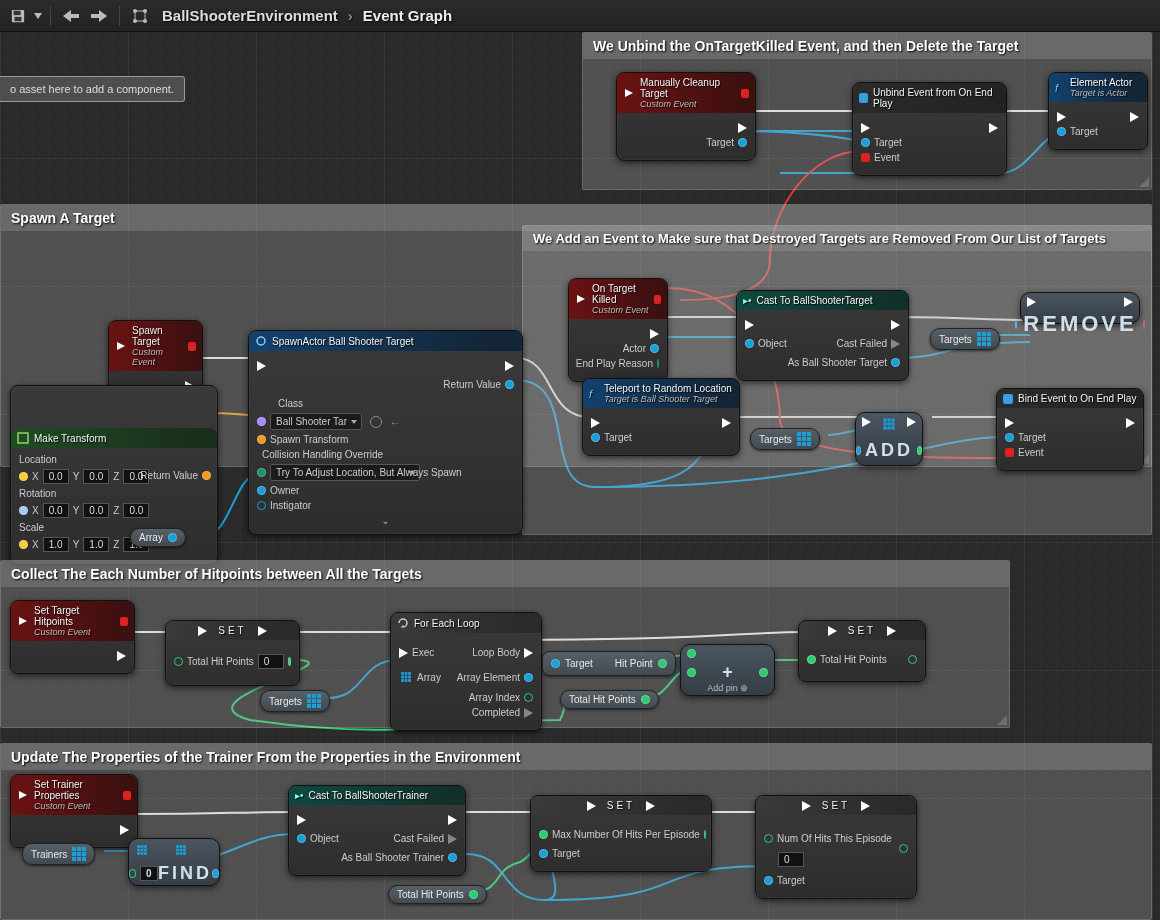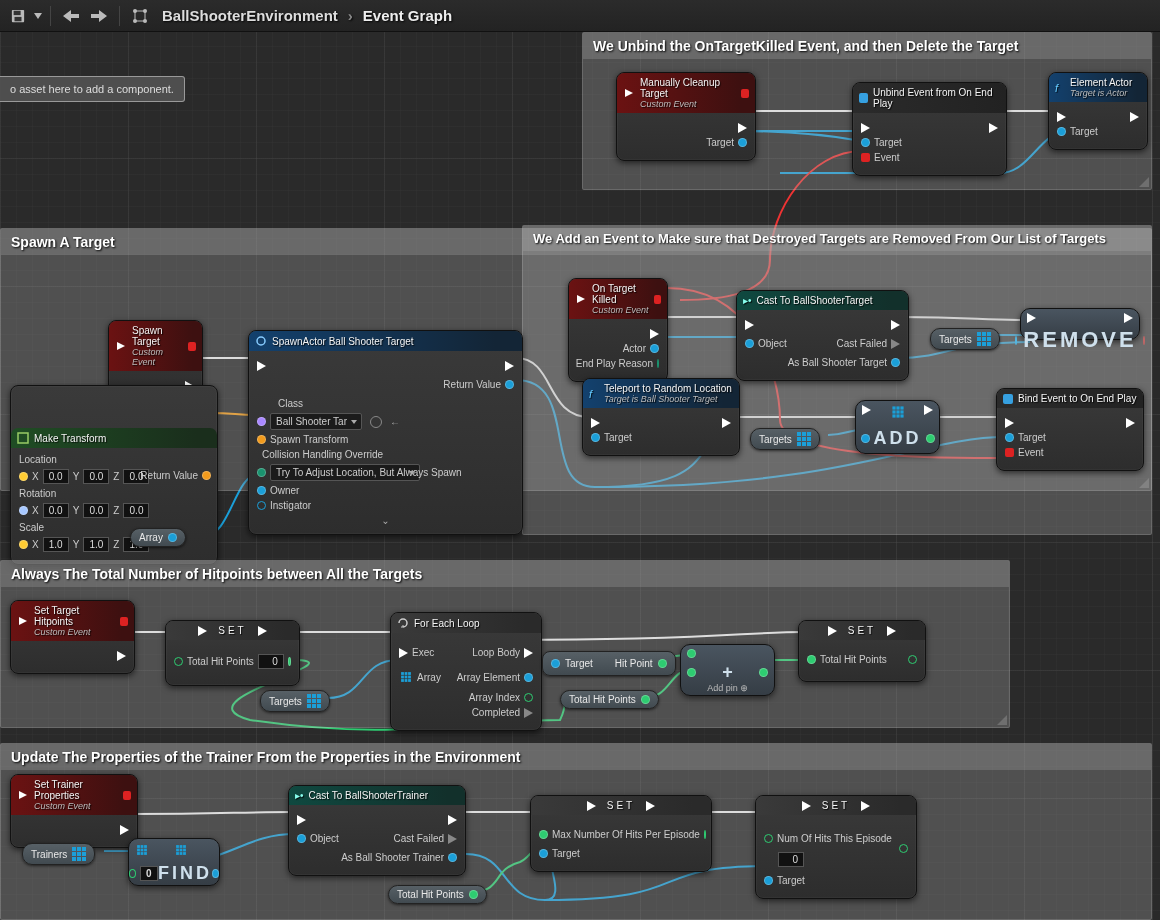--- a/index.html
+++ b/index.html
@@ -82,21 +82,21 @@
 .row.right { justify-content:flex-end; }
 .pin { width:9px; height:9px; border-radius:50%; border:1px solid rgba(255,255,255,.25); display:inline-block; }
 .pin.exec { width:0;height:0;border:none;border-left:9px solid #fff; border-top:5px solid transparent; border-bottom:5px solid transparent; border-radius:0; }
 .pin.obj { background:#1b9fd8; }
 .pin.struct { background:#f29b1d; }
 .pin.vec { background:#ffcc33; }
 .pin.byte { background:#1a936f; }
 .pin.int { background:#2ecc71; }
 .pin.bool { background:#a33; }
 .lbl { color:#ccc; }
-.valbox { background:#111; border:1px solid #555; border-radius:0; padding:1px 5px; color:#ddd; font-size:10px; min-width:26px; text-align:right; }
+.valbox { background:#111; border:1px solid #555; border-radius:0; padding:1px 5px; color:#ddd; font-size:10px; min-width:26px; text-align:left; }
 .sel { background:#1b1b1b; border:1px solid #555; border-radius:2px; padding:2px 14px 2px 5px; color:#ccc; font-size:10px; position:relative; }
 .sel::after{content:"";position:absolute;right:4px;top:50%;margin-top:-2px;border-left:3px solid transparent;border-right:3px solid transparent;border-top:4px solid #aaa;}
 .varpill {
   position:absolute;
   background:linear-gradient(#576066,#414a50);
   border:1px solid #222; border-radius:10px;
   padding:3px 8px 3px 8px; display:flex; align-items:center; gap:5px;
   color:#e8e8e8; font-size:10px;
   box-shadow:0 1px 3px rgba(0,0,0,.6);
 }
@@ -273,21 +273,21 @@
         <span class="pin exec"></span>
         <span class="pin exec"></span>
       </div>
     <div class="row">
         <span class="pin obj"></span>
         <span class="lbl">Target</span>
       </div>
   </div>
 </div>
 
-<div class="comment" style="left:0;top:204px;width:1152px;height:263px;margin-top:24px;">
+<div class="comment" style="left:0;top:204px;width:1152px;height:263px;">
   <div class="ctitle">Spawn A Target</div>
   <div class="resize-handle"></div>
 </div>
 
 <div class="comment" style="left:522px;top:225px;width:630px;height:310px;">
   <div class="ctitle" style="font-size:13px">We Add an Event to Make sure that Destroyed Targets are Removed From Our List of Targets</div>
 </div>
 
 <div class="node" style="left:108px;top:320px;width:95px">
   <div class="nhead red">
@@ -459,21 +459,21 @@
       <span></span>
       <span></span>
       <span></span>
       <span></span>
       <span></span>
       <span></span>
       <span></span>
     </span>
 </div>
 
-<div class="opnode" style="left:1020px;top:308px;width:120px;height:32px">
+<div class="opnode" style="left:1020px;top:292px;width:120px;height:32px">
   <div class="oppins">
       <span class="pin exec"></span>
       <span class="pin exec"></span>
     </div>
   <div class="opicon">
       <span class="pin obj" style="margin-right:6px"></span>
       <span>REMOVE</span>
       <span class="pin bool" style="margin-left:6px"></span>
     </div>
 </div>
@@ -505,21 +505,21 @@
       <span></span>
       <span></span>
       <span></span>
       <span></span>
       <span></span>
       <span></span>
       <span></span>
     </span>
 </div>
 
-<div class="opnode" style="left:855px;top:400px;width:85px;height:54px">
+<div class="opnode" style="left:855px;top:412px;width:68px;height:54px">
   <div class="oppins">
       <span class="pin exec"></span>
     <span class="grid9" style="transform:scale(.8)">
         <span></span>
         <span></span>
         <span></span>
         <span></span>
         <span></span>
         <span></span>
         <span></span>
@@ -550,21 +550,21 @@
         <span class="lbl">Target</span>
       </div>
     <div class="row">
         <span class="delegate"></span>
         <span class="lbl">Event</span>
       </div>
   </div>
 </div>
 
 <div class="comment" style="left:0;top:560px;width:1010px;height:168px;">
-  <div class="ctitle">Always The Total Number of Hitpoints between All the Targets</div>
+  <div class="ctitle">Collect The Each Number of Hitpoints between All the Targets</div>
   <div class="resize-handle"></div>
 </div>
 
 <div class="node" style="left:10px;top:600px;width:125px">
   <div class="nhead red">
       <svg width="12" height="12">
         <path d="M2 2 L10 6 L2 10 Z" fill="#fff"></path>
       </svg>
       <div><span>Set Target Hitpoints</span><span class="sub">Custom Event</span></div>
       <span class="delegate" style="margin-left:auto"></span>

